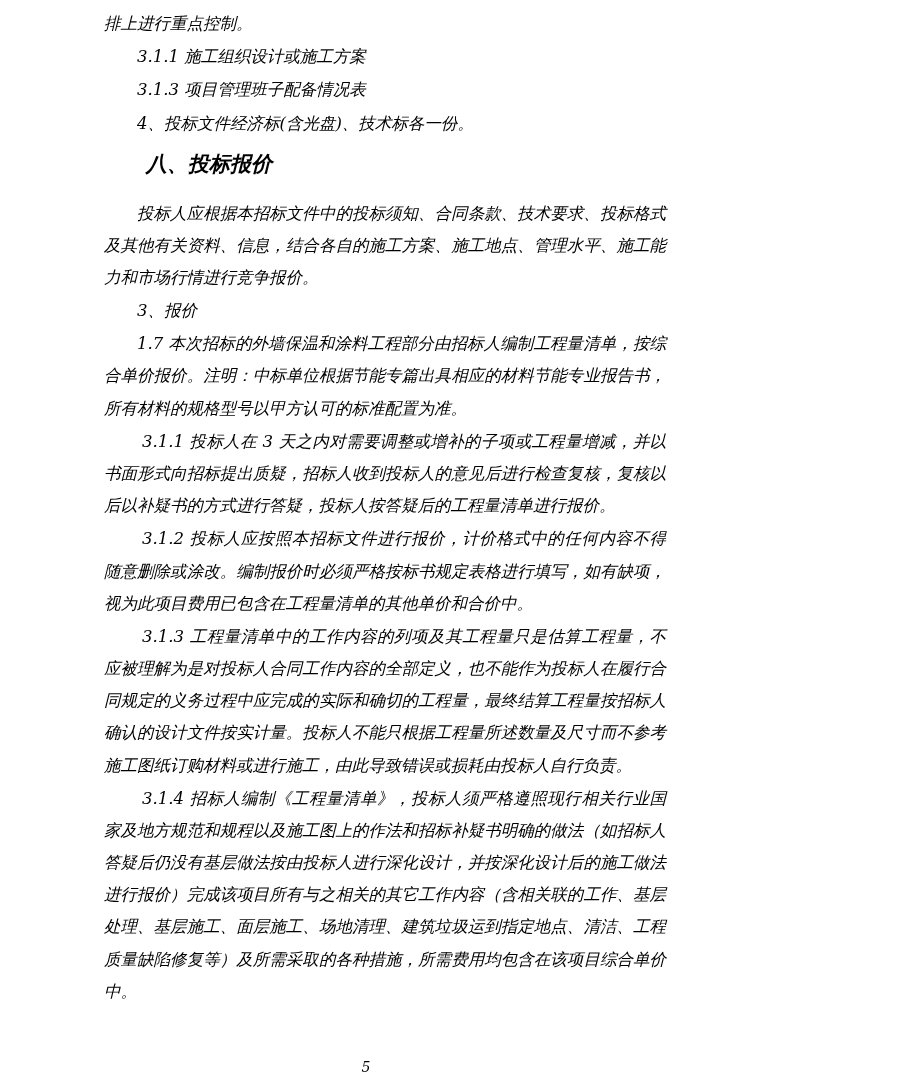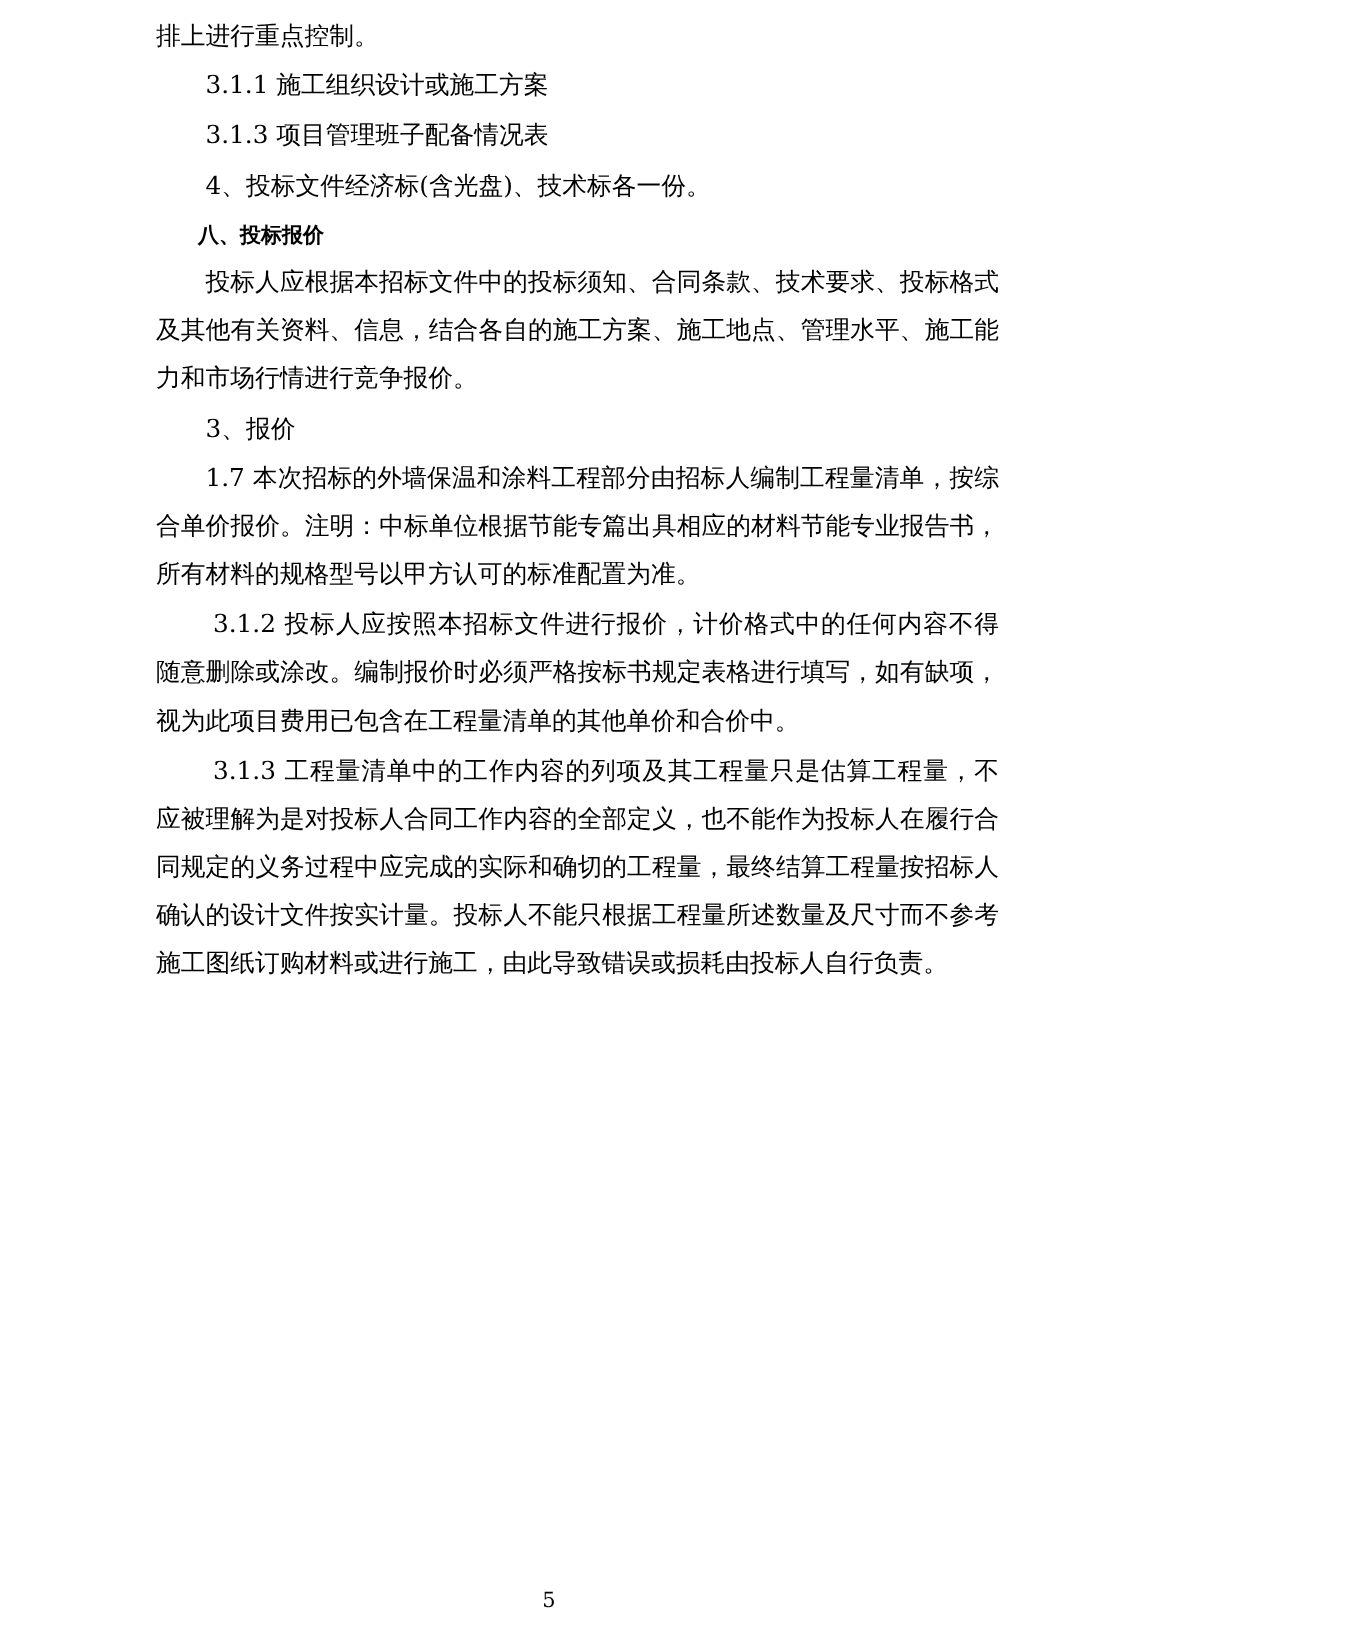--- a/index.html
+++ b/index.html
@@ -12,38 +12,39 @@
     min-height: 1087px;
     font-family: "DejaVu Serif", "Liberation Serif", serif;
     color: #000000;
   }
   .page {
     position: relative;
     width: 732px;
     min-height: 1087px;
     box-sizing: border-box;
     padding: 8px 66px 0 104px;
+    font-style: italic;
   }
   .doc-body {
     font-size: 16.5px;
     line-height: 1.95;
   }
   .para {
     margin: 0 0 1px 0;
     text-align: justify;
     text-justify: inter-ideograph;
   }
   .indent-1 { text-indent: 2em; }
   .indent-0 { text-indent: 0; }
   .indent-half { text-indent: 2.3em; }
   .heading {
     font-weight: bold;
     text-indent: 2em;
-    margin: 4px 0 1px 0;
-    font-size: 14px;
+    margin: 4px 0 13px 0;
+    font-size: 21px;
   }
   .footer {
     position: absolute;
     left: 0;
     right: 0;
     bottom: 12px;
     text-align: center;
     font-size: 14px;
     font-family: "DejaVu Serif", "Liberation Serif", serif;
   }
@@ -55,19 +56,21 @@
   <div class="doc-body">
 
     <p class="para indent-0">排上进行重点控制。</p>
     <p class="para indent-1">3.1.1 施工组织设计或施工方案</p>
     <p class="para indent-1">3.1.3 项目管理班子配备情况表</p>
     <p class="para indent-1">4、投标文件经济标(含光盘)、技术标各一份。</p>
     <p class="para heading">八、投标报价</p>
     <p class="para indent-1">投标人应根据本招标文件中的投标须知、合同条款、技术要求、投标格式及其他有关资料、信息，结合各自的施工方案、施工地点、管理水平、施工能力和市场行情进行竞争报价。</p>
     <p class="para indent-1">3、报价</p>
     <p class="para indent-1">1.7 本次招标的外墙保温和涂料工程部分由招标人编制工程量清单，按综合单价报价。注明：中标单位根据节能专篇出具相应的材料节能专业报告书，所有材料的规格型号以甲方认可的标准配置为准。</p>
+    <p class="para indent-half">3.1.1 投标人在 3 天之内对需要调整或增补的子项或工程量增减，并以书面形式向招标提出质疑，招标人收到投标人的意见后进行检查复核，复核以后以补疑书的方式进行答疑，投标人按答疑后的工程量清单进行报价。</p>
     <p class="para indent-half">3.1.2 投标人应按照本招标文件进行报价，计价格式中的任何内容不得随意删除或涂改。编制报价时必须严格按标书规定表格进行填写，如有缺项，视为此项目费用已包含在工程量清单的其他单价和合价中。</p>
     <p class="para indent-half">3.1.3 工程量清单中的工作内容的列项及其工程量只是估算工程量，不应被理解为是对投标人合同工作内容的全部定义，也不能作为投标人在履行合同规定的义务过程中应完成的实际和确切的工程量，最终结算工程量按招标人确认的设计文件按实计量。投标人不能只根据工程量所述数量及尺寸而不参考施工图纸订购材料或进行施工，由此导致错误或损耗由投标人自行负责。</p>
+    <p class="para indent-half">3.1.4 招标人编制《工程量清单》，投标人须严格遵照现行相关行业国家及地方规范和规程以及施工图上的作法和招标补疑书明确的做法（如招标人答疑后仍没有基层做法按由投标人进行深化设计，并按深化设计后的施工做法进行报价）完成该项目所有与之相关的其它工作内容（含相关联的工作、基层处理、基层施工、面层施工、场地清理、建筑垃圾运到指定地点、清洁、工程质量缺陷修复等）及所需采取的各种措施，所需费用均包含在该项目综合单价中。</p>
 
   </div>
 
   <div class="footer">5</div>
 </div>
 
 </body></html>

